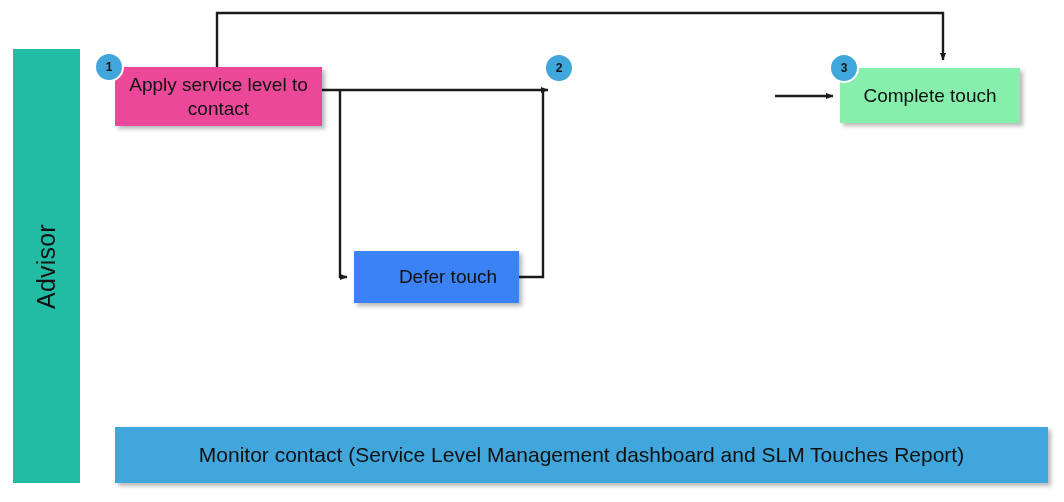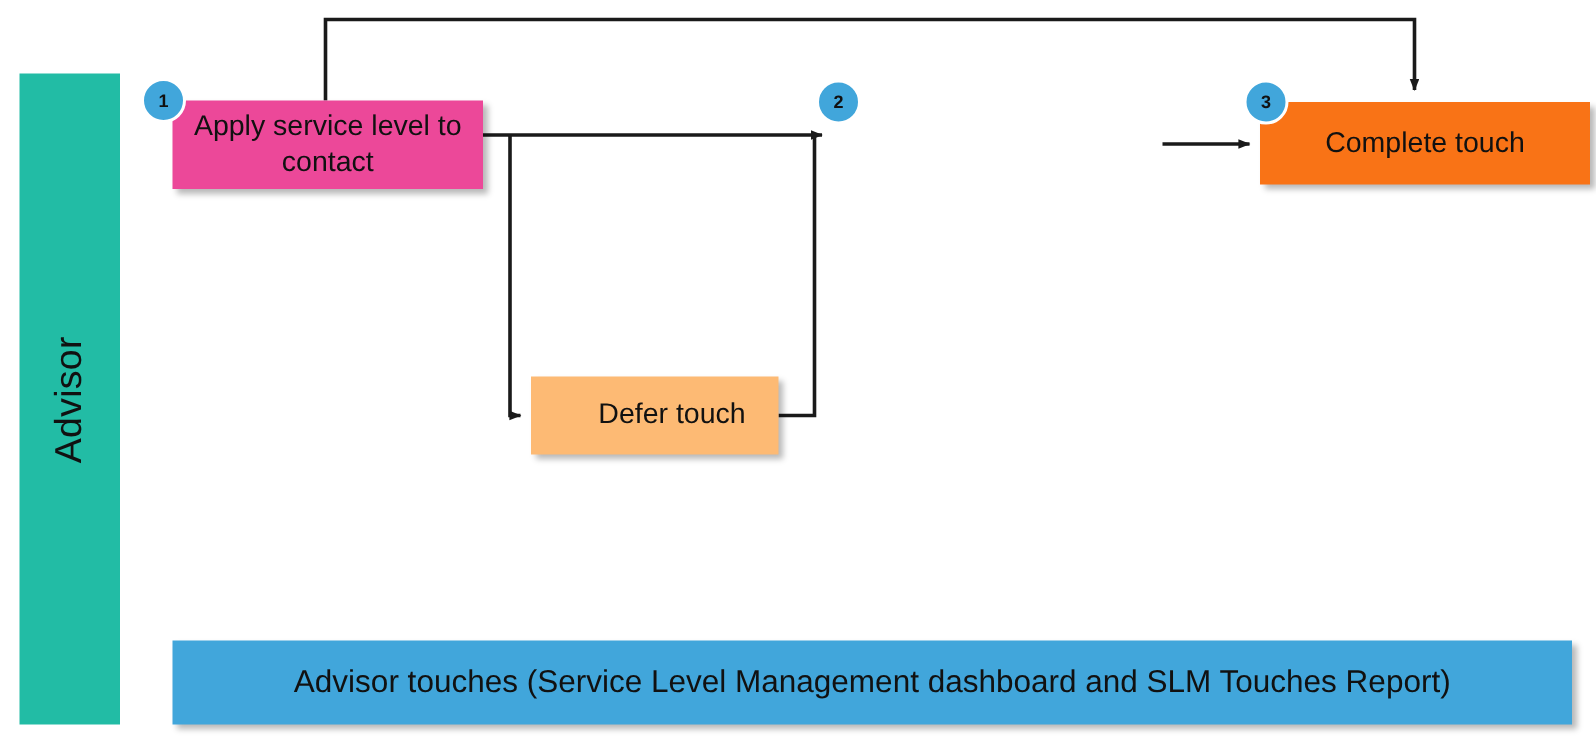--- a/index.html
+++ b/index.html
@@ -111,20 +111,20 @@
     <g>
       <path d="M775,96 L833,96" fill="none" stroke="#1a1a1a" stroke-width="2.4" marker-end="url(#arrowhead)"></path>
     </g>
   </svg>
 
   <div class="node" style="left:115px; top:67px; width:207px; height:59px; background:#ec4899;">Apply service level to contact</div>
   <div class="badge" style="left:94px; top:52px; background:#41a6db;">1</div>
 
   <div class="badge" style="left:544px; top:53px; background:#41a6db;">2</div>
 
-  <div class="node" style="left:840px; top:68px; width:220px; height:55px; background:#f97316;">Complete touch</div>
+  <div class="node" style="left:840px; top:68px; width:180px; height:55px; background:#86efac;">Complete touch</div>
   <div class="badge" style="left:829px; top:53px; background:#41a6db;">3</div>
 
-  <div class="node" style="left:354px; top:251px; width:165px; height:52px; background:#fdba74;padding-left:31px;">Defer touch</div>
+  <div class="node" style="left:354px; top:251px; width:165px; height:52px; background:#3b82f6;padding-left:31px;">Defer touch</div>
 
-  <div class="node wide" style="left:115px; top:427px; width:933px; height:56px; background:#41a6db;">Advisor touches (Service Level Management dashboard and SLM Touches Report)</div>
+  <div class="node wide" style="left:115px; top:427px; width:933px; height:56px; background:#41a6db;">Monitor contact (Service Level Management dashboard and SLM Touches Report)</div>
 
 </div>
 
 </body></html>

